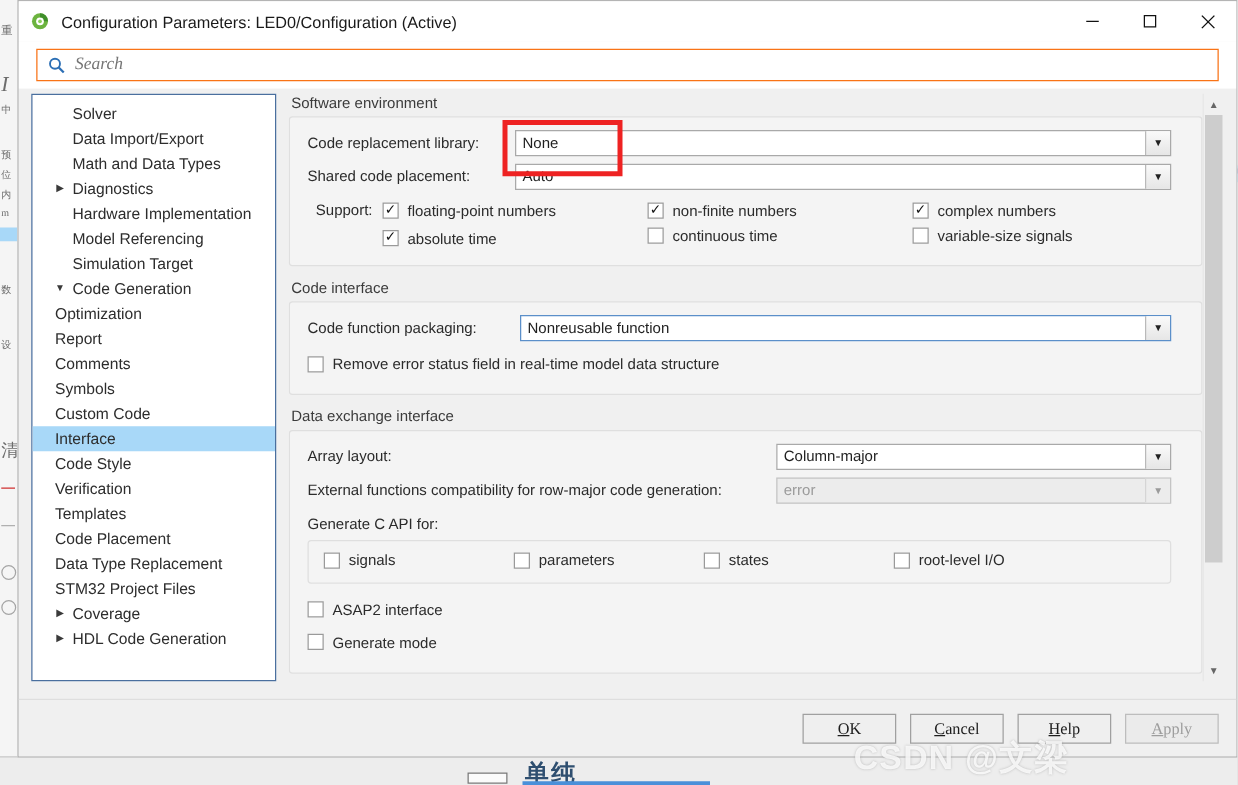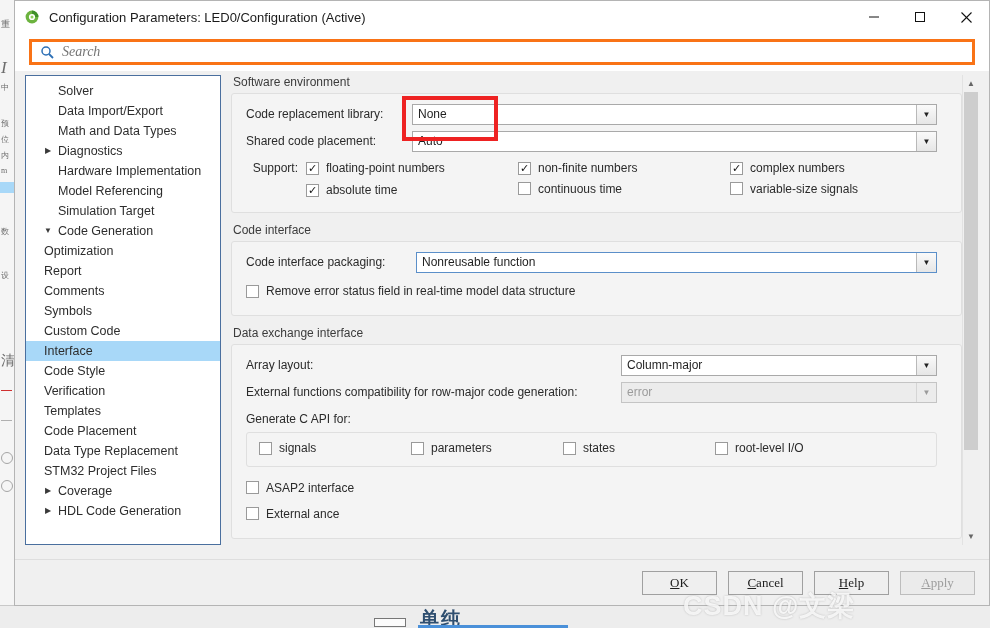--- a/index.html
+++ b/index.html
@@ -150,21 +150,21 @@
     background: #ffffff;
     flex: none;
     padding: 0 14px;
     box-sizing: border-box;
     display: flex;
     align-items: center;
   }
   #search-box {
     flex: 1;
     height: 26px;
-    border: 3px solid #f97316;
+    border: 1px solid #f97316;
     background: #fff;
     display: flex;
     align-items: center;
     box-sizing: border-box;
   }
   #search-icon {
     width: 22px;
     display: flex;
     align-items: center;
     justify-content: center;
@@ -687,21 +687,21 @@
               </span>
             </div>
 
           </div>
         </div>
 
         <div class="group">
           <div class="group-title">Code interface</div>
           <div class="group-body">
             <div class="field-row">
-              <span class="field-label" style="width:170px;">Code interface packaging:</span>
+              <span class="field-label" style="width:170px;">Code function packaging:</span>
               <div class="combo focused">
                 <span class="cval">Nonreusable function</span>
                 <span class="carrow">▼</span>
               </div>
             </div>
             <div class="stack-cb">
               <span class="cb">
                 <span class="box"></span>
                 <span class="cblabel">Remove error status field in real-time model data structure</span>
               </span>
@@ -762,21 +762,21 @@
 
             <div class="stack-cb" style="margin-top:8px;">
               <span class="cb">
                 <span class="box"></span>
                 <span class="cblabel">ASAP2 interface</span>
               </span>
             </div>
             <div class="stack-cb">
               <span class="cb">
                 <span class="box"></span>
-                <span class="cblabel">External ance</span>
+                <span class="cblabel">Generate mode</span>
               </span>
             </div>
 
           </div>
         </div>
 
         <div id="red-highlight" style="left: 171px; top: 20.5px; width: 88px; height: 37px;"></div>
       </div>
 
       <div id="scrollbar">

